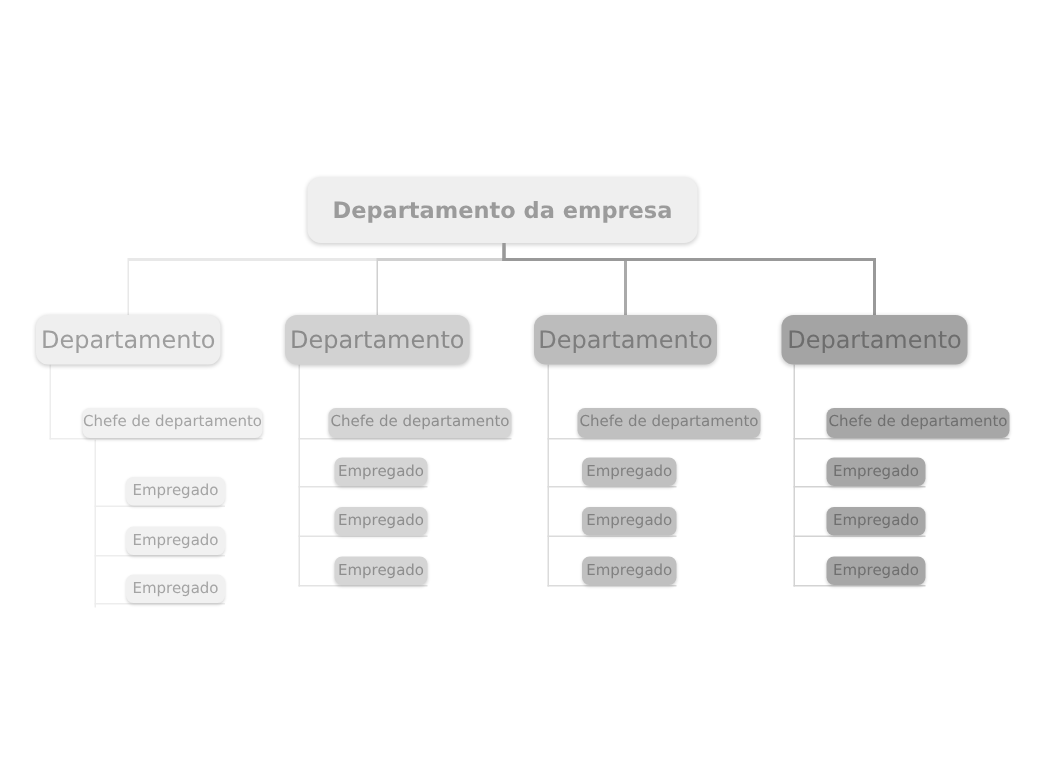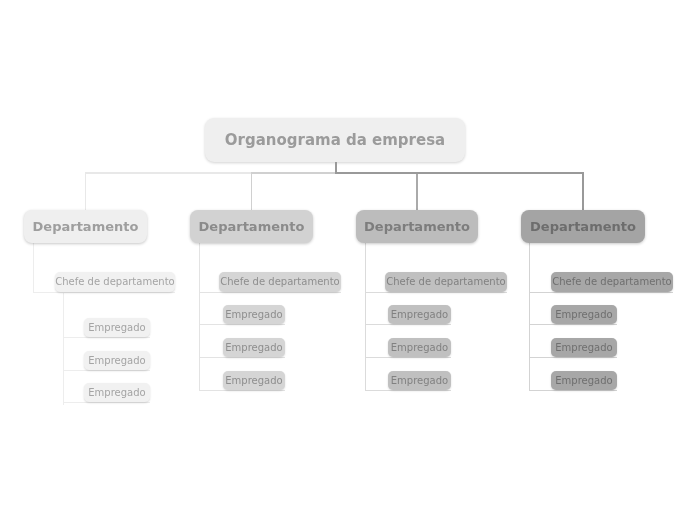--- a/index.html
+++ b/index.html
@@ -13,35 +13,35 @@
   .line{position:absolute;}
   .node{
     position:absolute;
     display:flex;align-items:center;justify-content:center;
     white-space:nowrap;
     border-radius:5px;
     font-size:10px;
     box-shadow:0 1px 2px rgba(0,0,0,0.15);
   }
   .node.dept{
-    font-weight:bold;font-size:13px;border-radius:8px;
+    font-weight:normal;font-size:16px;border-radius:8px;
     box-shadow:0 1px 3px rgba(0,0,0,0.22);
   }
   .node.root{
     left:205px;top:118px;width:260px;height:44px;
     font-weight:bold;font-size:15px;border-radius:9px;
     background:#efefef;color:#9b9b9b;
     box-shadow:0 1px 3px rgba(0,0,0,0.18);
   }
 </style>
 </head>
 <body>
 
 <div id="stage">
-  <div class="node root" style="background: rgb(239, 239, 239); color: rgb(155, 155, 155);">Organograma da empresa</div>
+  <div class="node root" style="background: rgb(239, 239, 239); color: rgb(155, 155, 155);">Departamento da empresa</div>
 <div class="line" style="left: 85.5px; top: 172px; width: 251px; height: 2px; background: rgb(232, 232, 232);"></div>
     <div class="line" style="left: 84.75px; top: 172px; width: 1.5px; height: 38px; background: rgb(232, 232, 232);"></div>
     <div class="line" style="left: 334.5px; top: 162px; width: 2px; height: 12px; background: rgb(232, 232, 232);"></div>
     <div class="line" style="left: 251.5px; top: 172px; width: 85px; height: 2px; background: rgb(208, 208, 208);"></div>
     <div class="line" style="left: 250.75px; top: 172px; width: 1.5px; height: 38px; background: rgb(208, 208, 208);"></div>
     <div class="line" style="left: 334.5px; top: 162px; width: 2px; height: 12px; background: rgb(208, 208, 208);"></div>
     <div class="line" style="left: 334.5px; top: 172px; width: 82.5px; height: 2px; background: rgb(170, 170, 170);"></div>
     <div class="line" style="left: 416.25px; top: 172px; width: 1.5px; height: 38px; background: rgb(170, 170, 170);"></div>
     <div class="line" style="left: 334.5px; top: 162px; width: 2px; height: 12px; background: rgb(170, 170, 170);"></div>
     <div class="line" style="left: 334.5px; top: 172px; width: 248.5px; height: 2px; background: rgb(153, 153, 153);"></div>

